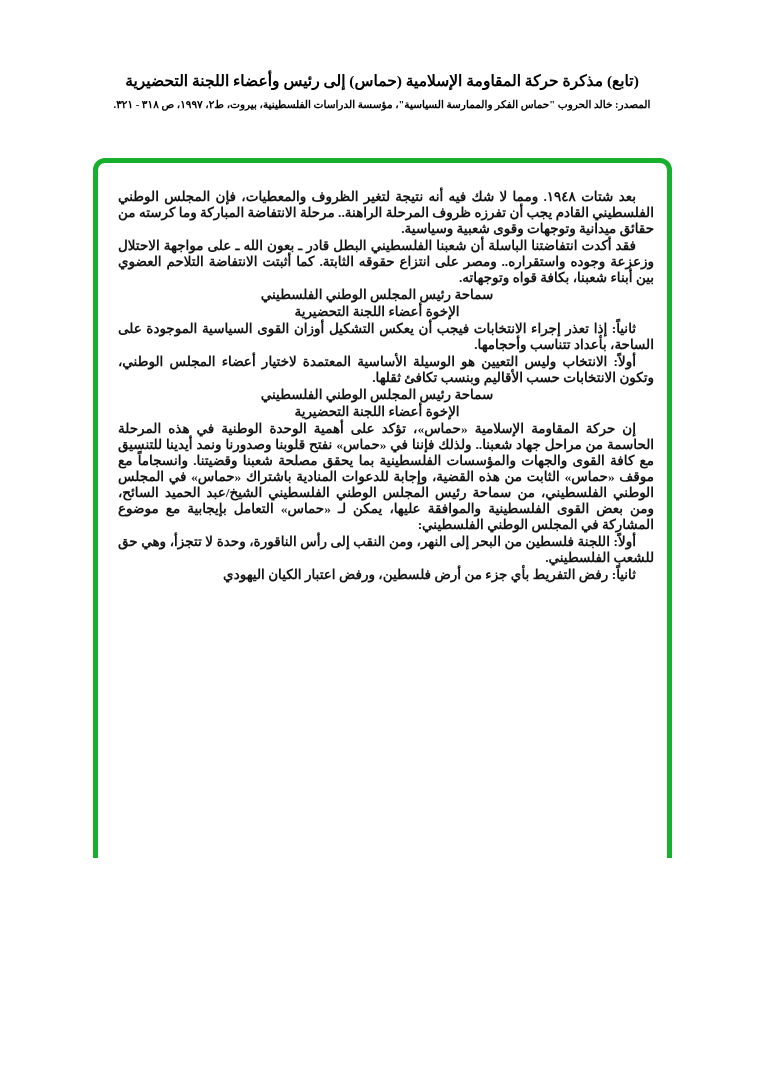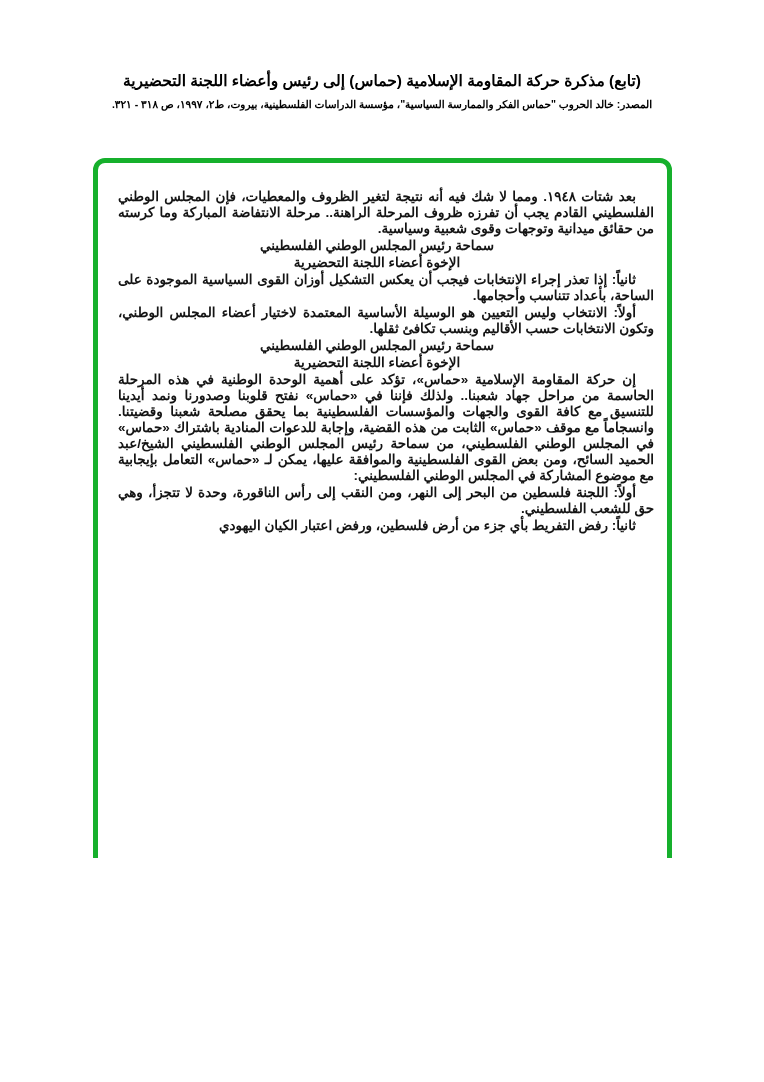--- a/index.html
+++ b/index.html
@@ -5,21 +5,21 @@
   html, body {
     margin: 0;
     padding: 0;
     background: #ffffff;
   }
   .page {
     position: relative;
     width: 764px;
     height: 858px;
     background: #ffffff;
-    font-family: Liberation Sans, sans-serif;
+    font-family: Liberation Serif, serif;
     overflow: hidden;
   }
   .header {
     position: absolute;
     top: 72px;
     left: 0;
     right: 0;
     text-align: center;
     direction: rtl;
     color: #000;
@@ -83,20 +83,21 @@
 
   <div class="header">
     <h1 class="title">(تابع) مذكرة حركة المقاومة الإسلامية (حماس) إلى رئيس وأعضاء اللجنة التحضيرية</h1>
     <div class="source">المصدر: خالد الحروب "حماس الفكر والممارسة السياسية"، مؤسسة الدراسات الفلسطينية، بيروت، ط٢، ١٩٩٧، ص ٣١٨ - ٣٢١.</div>
   </div>
 
   <div class="frame" style="border-color: rgb(22, 176, 44);">
     <div class="text-body">
 
     <p class="para body">بعد شتات ١٩٤٨. ومما لا شك فيه أنه نتيجة لتغير الظروف والمعطيات، فإن المجلس الوطني الفلسطيني القادم يجب أن تفرزه ظروف المرحلة الراهنة.. مرحلة الانتفاضة المباركة وما كرسته من حقائق ميدانية وتوجهات وقوى شعبية وسياسية.</p>
+        <p class="para body">فقد أكدت انتفاضتنا الباسلة أن شعبنا الفلسطيني البطل قادر ـ بعون الله ـ على مواجهة الاحتلال وزعزعة وجوده واستقراره.. ومصر على انتزاع حقوقه الثابتة. كما أثبتت الانتفاضة التلاحم العضوي بين أبناء شعبنا، بكافة قواه وتوجهاته.</p>
         <p class="para salutation">سماحة رئيس المجلس الوطني الفلسطيني</p>
         <p class="para salutation">الإخوة أعضاء اللجنة التحضيرية</p>
         <p class="para item">ثانياً: إذا تعذر إجراء الانتخابات فيجب أن يعكس التشكيل أوزان القوى السياسية الموجودة على الساحة، بأعداد تتناسب وأحجامها.</p>
         <p class="para item">أولاً: الانتخاب وليس التعيين هو الوسيلة الأساسية المعتمدة لاختيار أعضاء المجلس الوطني، وتكون الانتخابات حسب الأقاليم وبنسب تكافئ ثقلها.</p>
         <p class="para salutation">سماحة رئيس المجلس الوطني الفلسطيني</p>
         <p class="para salutation">الإخوة أعضاء اللجنة التحضيرية</p>
         <p class="para body">إن حركة المقاومة الإسلامية «حماس»، تؤكد على أهمية الوحدة الوطنية في هذه المرحلة الحاسمة من مراحل جهاد شعبنا.. ولذلك فإننا في «حماس» نفتح قلوبنا وصدورنا ونمد أيدينا للتنسيق مع كافة القوى والجهات والمؤسسات الفلسطينية بما يحقق مصلحة شعبنا وقضيتنا. وانسجاماً مع موقف «حماس» الثابت من هذه القضية، وإجابة للدعوات المنادية باشتراك «حماس» في المجلس الوطني الفلسطيني، من سماحة رئيس المجلس الوطني الفلسطيني الشيخ/عبد الحميد السائح، ومن بعض القوى الفلسطينية والموافقة عليها، يمكن لـ «حماس» التعامل بإيجابية مع موضوع المشاركة في المجلس الوطني الفلسطيني:</p>
         <p class="para item">أولاً: اللجنة فلسطين من البحر إلى النهر، ومن النقب إلى رأس الناقورة، وحدة لا تتجزأ، وهي حق للشعب الفلسطيني.</p>
         <p class="para item">ثانياً: رفض التفريط بأي جزء من أرض فلسطين، ورفض اعتبار الكيان اليهودي</p>
       </div>

